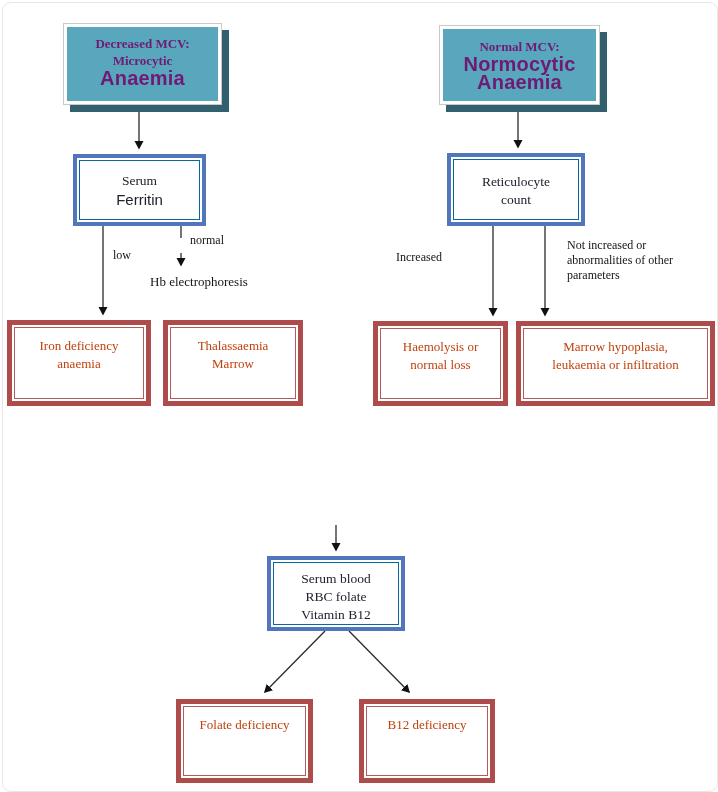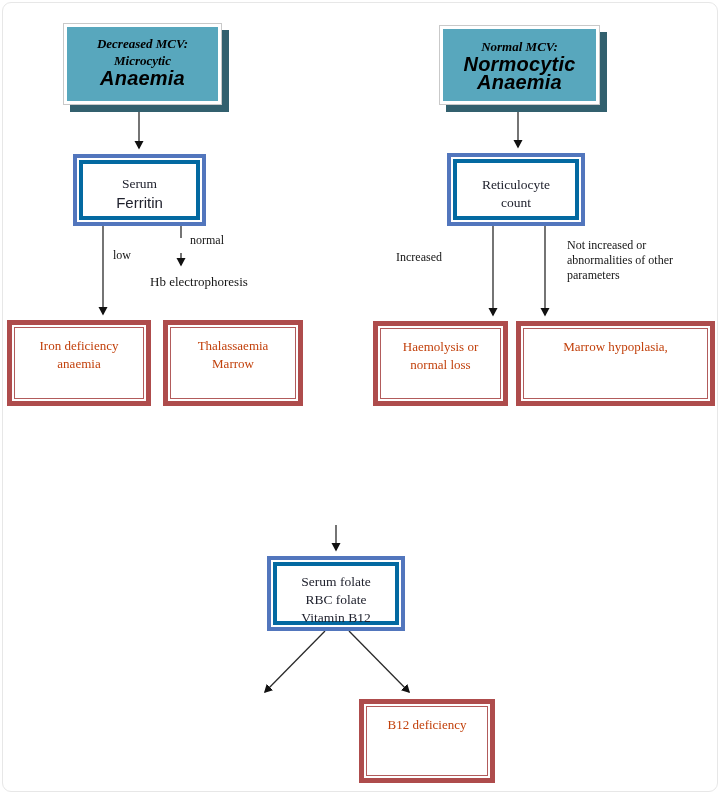--- a/index.html
+++ b/index.html
@@ -18,34 +18,33 @@
   .header-card{
     position:absolute;
     background:#ffffff;
     border:1px solid #c9c9c9;
     box-shadow:7px 7px 0 #32606e;
   }
   .header-fill{
     position:absolute; inset:3px;
     background:#58a7bd;
     text-align:center;
-    color:#000000;
-    font-style:italic;
+    color:#701a75;
   }
   .hdr-serif{font-family:"Liberation Serif",serif;font-weight:bold;font-size:13px;line-height:17px;}
   .hdr-sans{font-family:"Liberation Sans",sans-serif;font-weight:bold;font-size:20px;line-height:18px;letter-spacing:.2px;}
   
   .test-box{
     position:absolute;
     background:#ffffff;
     border:4px solid #5276bd;
   }
   .test-inner{
     position:absolute; inset:2px;
-    border:4px solid #0369a1;
+    border:1px solid #0369a1;
     text-align:center;
     color:#20222e;
   }
   .test-serif{font-family:"Liberation Serif",serif;font-size:13.5px;line-height:18px;}
   .test-sans{font-family:"Liberation Sans",sans-serif;font-size:15px;line-height:19px;}
   
   .outcome-box{
     position:absolute;
     background:#ffffff;
     border:5px solid #ae4c4c;
@@ -119,21 +118,21 @@
 
   <div class="test-box" style="left:444px;top:150px;width:130px;height:65px">
     <div class="test-inner" style="padding-top:13px">
       <div class="test-serif">Reticulocyte</div>
       <div class="test-serif">count</div>
     </div>
   </div>
 
   <div class="test-box" style="left:264px;top:553px;width:130px;height:67px">
     <div class="test-inner" style="padding-top:7px">
-      <div class="test-serif">Serum folate</div>
+      <div class="test-serif">Serum blood</div>
       <div class="test-serif">RBC folate</div>
       <div class="test-serif">Vitamin B12</div>
     </div>
   </div>
 
   <div class="outcome-box" style="left:4px;top:317px;width:134px;height:76px">
     <div class="outcome-inner">
       <div>Iron deficiency</div>
       <div>anaemia</div>
     </div>
@@ -149,23 +148,29 @@
   <div class="outcome-box" style="left:370px;top:318px;width:125px;height:75px">
     <div class="outcome-inner">
       <div>Haemolysis or</div>
       <div>normal loss</div>
     </div>
   </div>
 
   <div class="outcome-box" style="left:513px;top:318px;width:189px;height:75px">
     <div class="outcome-inner">
       <div>Marrow hypoplasia,</div>
+      <div>leukaemia or infiltration</div>
     </div>
   </div>
 
+  <div class="outcome-box" style="left:173px;top:696px;width:127px;height:74px">
+    <div class="outcome-inner">
+      <div>Folate deficiency</div>
+    </div>
+  </div>
 
   <div class="outcome-box" style="left:356px;top:696px;width:126px;height:74px">
     <div class="outcome-inner">
       <div>B12 deficiency</div>
     </div>
   </div>
 
   <div class="edge-label" style="left:110px;top:245px">low</div>
   <div class="edge-label" style="left:187px;top:230px">normal</div>
   <div class="edge-label" style="left:147px;top:271px;font-size:13px">Hb electrophoresis</div>

